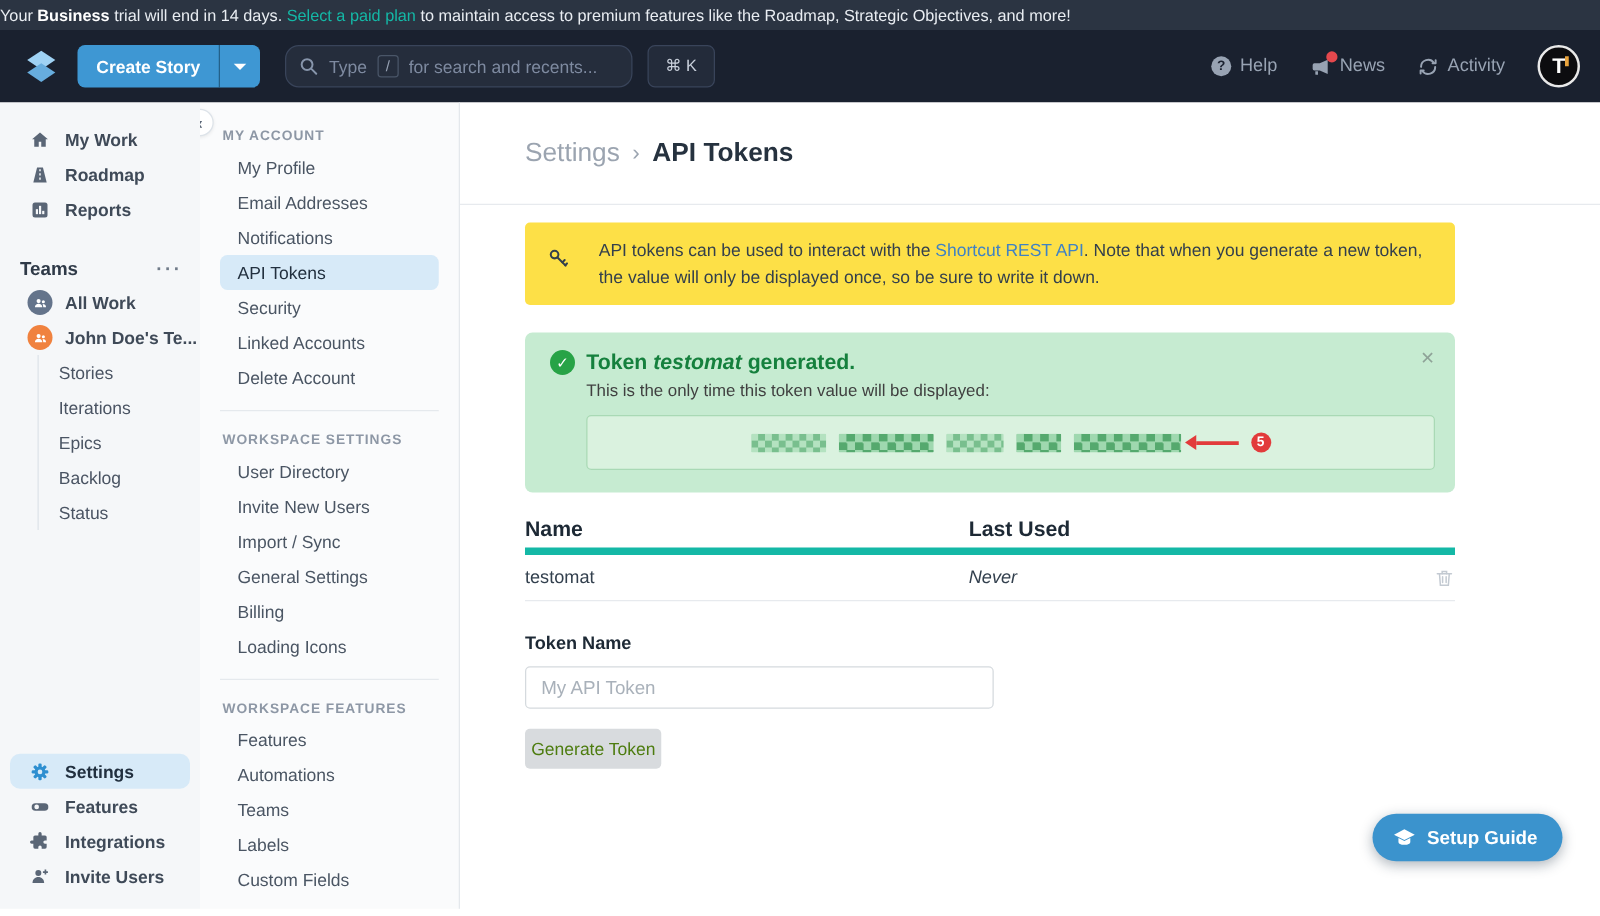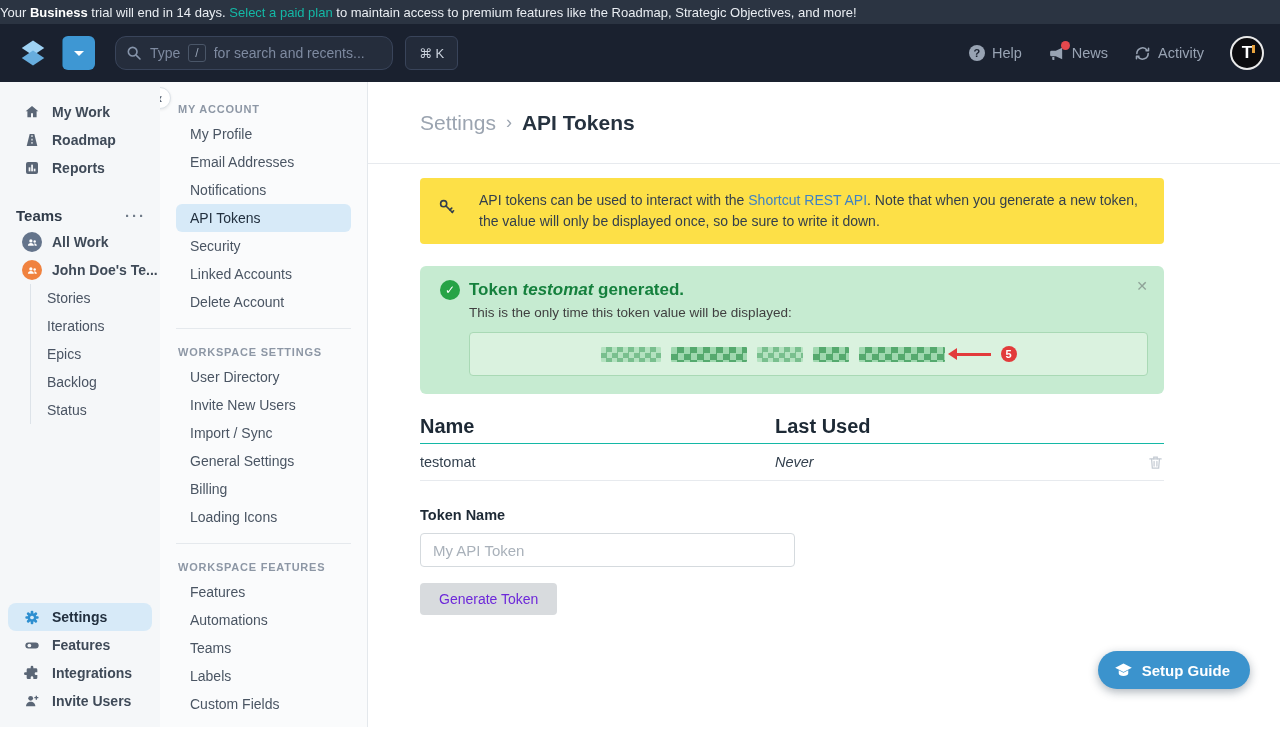--- a/index.html
+++ b/index.html
@@ -176,34 +176,34 @@
   }
   .red-badge{
     width:16px; height:16px; border-radius:50%; background:#e23b3b; color:#fff;
     font-size:11px; font-weight:700; display:flex; align-items:center; justify-content:center; flex:none;
   }
 
   .token-table{ margin-top:16px; }
   .tt-head, .tt-row{
     display:grid; grid-template-columns: 355px 1fr 40px; align-items:center;
   }
-  .tt-head{ height:34px; border-bottom:1px solid #14b8a6; font-size:20px; font-weight:700; color:#1d2935; }
+  .tt-head{ height:34px; border-bottom:6px solid #14b8a6; font-size:17px; font-weight:700; color:#1d2935; }
   .tt-row{ height:37px; border-bottom:1px solid #e7eaee; font-size:14.5px; color:#33404e; }
   .tt-row .never{ font-style:italic; }
   .tt-row .trash{ justify-self:end; cursor:pointer; display:flex; }
 
   .form-label{ margin-top:26px; font-size:14.5px; font-weight:700; color:#1d2935; }
   .token-input{
     margin-top:10px; width:375px; height:34px; border:1px solid #d5dade; border-radius:4px;
     padding:0 12px; font-size:15px; color:#333; font-family:inherit; outline:none; display:block;
   }
   .token-input::placeholder{ color:#a9b1ba; }
   .generate-btn{
-    margin-top:16px; background:#d8dbde; color:#6d28d9; border:none; border-radius:4px;
-    font-size:14px; font-family:inherit; padding:8px 19px; cursor:default;
+    margin-top:16px; background:#d8dbde; color:#4d7c0f; border:none; border-radius:4px;
+    font-size:14px; font-family:inherit; padding:8px 5px; cursor:default;
   }
 
   .setup-guide{
     position:absolute; right:30px; bottom:38px; background:#3b93cd; color:#fff;
     border-radius:20px; height:38px; display:flex; align-items:center; gap:9px;
     padding:0 20px 0 16px; font-size:15px; font-weight:700; cursor:pointer;
     box-shadow:0 3px 10px rgba(20,40,60,.35);
   }
 </style>
 </head>
@@ -212,20 +212,21 @@
 <div class="trial-banner"><span>Your </span><b>Business</b><span> trial will end in 14 days. </span><a>Select a paid plan</a><span> to maintain access to premium features like the Roadmap, Strategic Objectives, and more!</span></div>
 
 <div class="topnav">
   <div class="logo">
     <svg width="30" height="30" viewBox="0 0 24 24">
       <polygon points="12,2 21,8 12,14 3,8" fill="#9fd2f4"></polygon>
       <polygon points="12,10 21,16 12,22 3,16" fill="#67adde"></polygon>
     </svg>
   </div>
   <div class="create-story">
+    <span class="cs-label">Create Story</span>
     <span class="cs-divider"></span>
     <span class="cs-caret">
         <span class="caret-down"></span>
       </span>
   </div>
   <div class="searchbar">
     <svg width="16" height="16" viewBox="0 0 24 24" fill="none" stroke="#8795ab" stroke-width="2.4" stroke-linecap="round">
         <circle cx="10" cy="10" r="6.5"></circle>
         <line x1="15.5" y1="15.5" x2="21" y2="21"></line>
       </svg>

